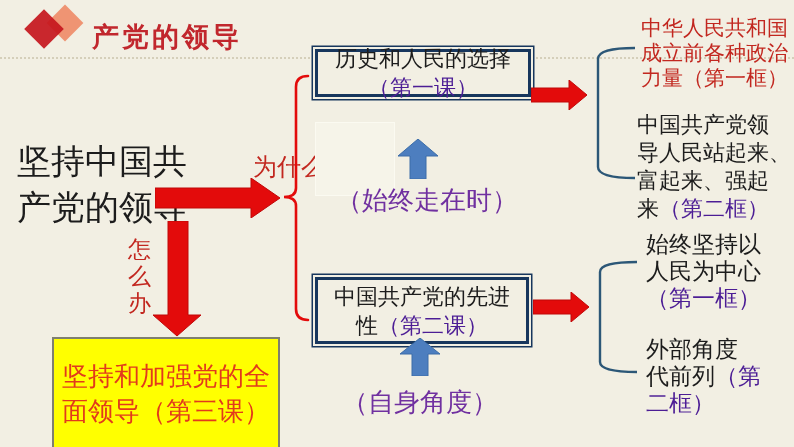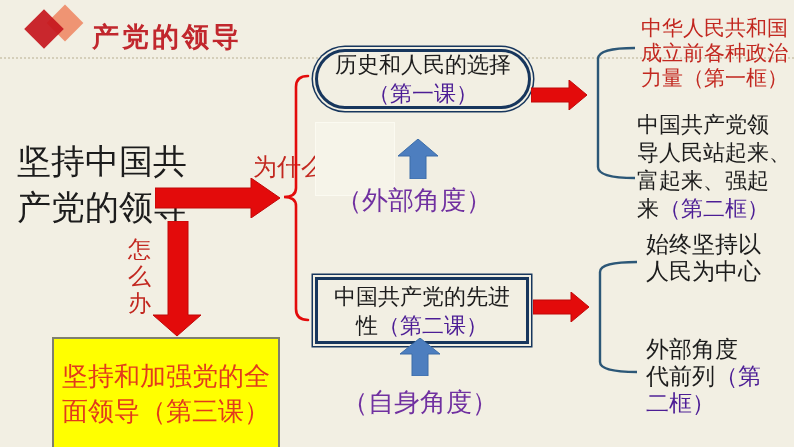--- a/index.html
+++ b/index.html
@@ -39,21 +39,21 @@
   
   .placeholder-box{left:315px;top:122px;width:78px;height:72px;background:#f6f4e9;border:1px solid #fbfaf1;}
   .kbox{
     background:#f2efe3;
     border:3px solid #17365d;
     box-shadow:0 0 0 2px #f2efe3,0 0 0 3.5px #17365d;
     box-sizing:border-box;
     display:flex;flex-direction:column;align-items:center;justify-content:center;
     text-align:center;font-size:22px;line-height:29px;color:#1c1c1c;
   }
-  .box1{left:315px;top:49px;width:216px;height:60px;border-radius:31px;}
+  .box1{left:315px;top:49px;width:216px;height:48px;}
   .box2{left:315px;top:277px;width:214px;height:67px;}
   .red{color:#4c1d95;}
   .angle{font-size:26px;color:#7030a0;}
   .angle1{left:336px;top:183px;}
   .angle2{left:342px;top:385px;}
 
   
   .frame1-text{left:641px;top:16px;font-size:21px;line-height:25px;color:#c2271f;}
   .lead-text{left:637px;top:111px;font-size:22px;line-height:28px;color:#1c1c1c;}
   .center-text{left:646px;top:231px;font-size:23px;line-height:27px;color:#1c1c1c;}
@@ -101,21 +101,21 @@
   <div class="abs placeholder-box"></div>
 
   <div class="abs kbox box1">
     <span>历史和人民的选择</span>
     <span class="red">（第一课）</span>
   </div>
 
   <svg class="abs" style="left:398px;top:139px" width="40" height="40" viewBox="0 0 40 40">
     <polygon points="20,0 40,17 28,17 28,40 12,40 12,17 0,17" fill="#4d7ebf" stroke="#3c6da8" stroke-width="1"></polygon>
   </svg>
-  <div class="abs angle angle1">（外部角度）</div>
+  <div class="abs angle angle1">（始终走在时）</div>
 
   <div class="abs kbox box2">
     <div class="pre" style="display:inline"><span class="pre">中国共产党的先进
 性</span><span class="red">（第二课）</span></div>
   </div>
 
   <svg class="abs" style="left:400px;top:338px" width="40" height="38" viewBox="0 0 40 38">
     <polygon points="20,0 40,16 28,16 28,38 12,38 12,16 0,16" fill="#4d7ebf" stroke="#3c6da8" stroke-width="1"></polygon>
   </svg>
   <div class="abs angle angle2">（自身角度）</div>
@@ -138,19 +138,19 @@
 成立前各种政治
 力量（第一框）</div>
 
   <div class="abs lead-text"><span class="pre">中国共产党领
 导人民站起来、
 富起来、强起
 来</span><span class="red pre">（第二框）</span></div>
 
   <div class="abs center-text"><span class="pre">始终坚持以
 人民为中心
-</span></div>
+</span><span class="red pre">（第一框）</span></div>
 
   <div class="abs vanguard-text"><span class="pre">外部角度
 代前列</span><span class="red pre">（第
 二框）</span></div>
 
 </div>
 
 </body></html>

